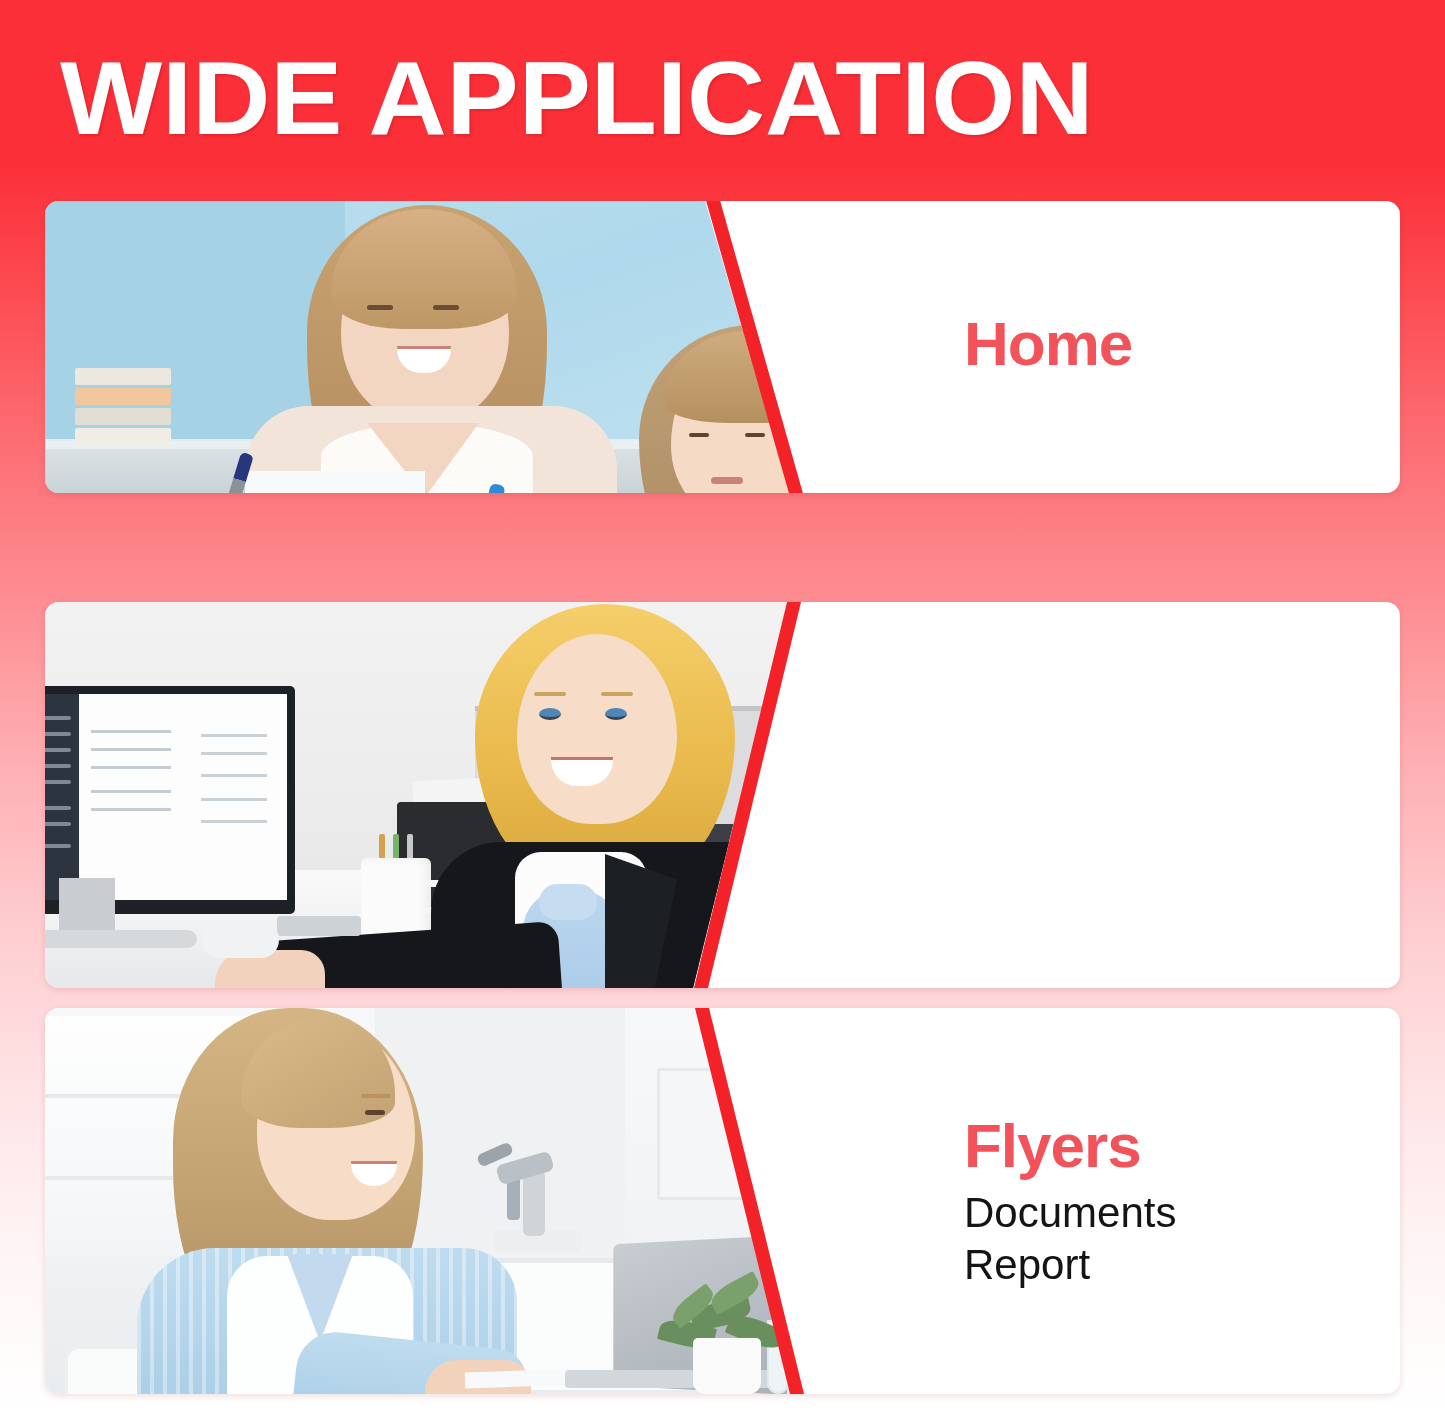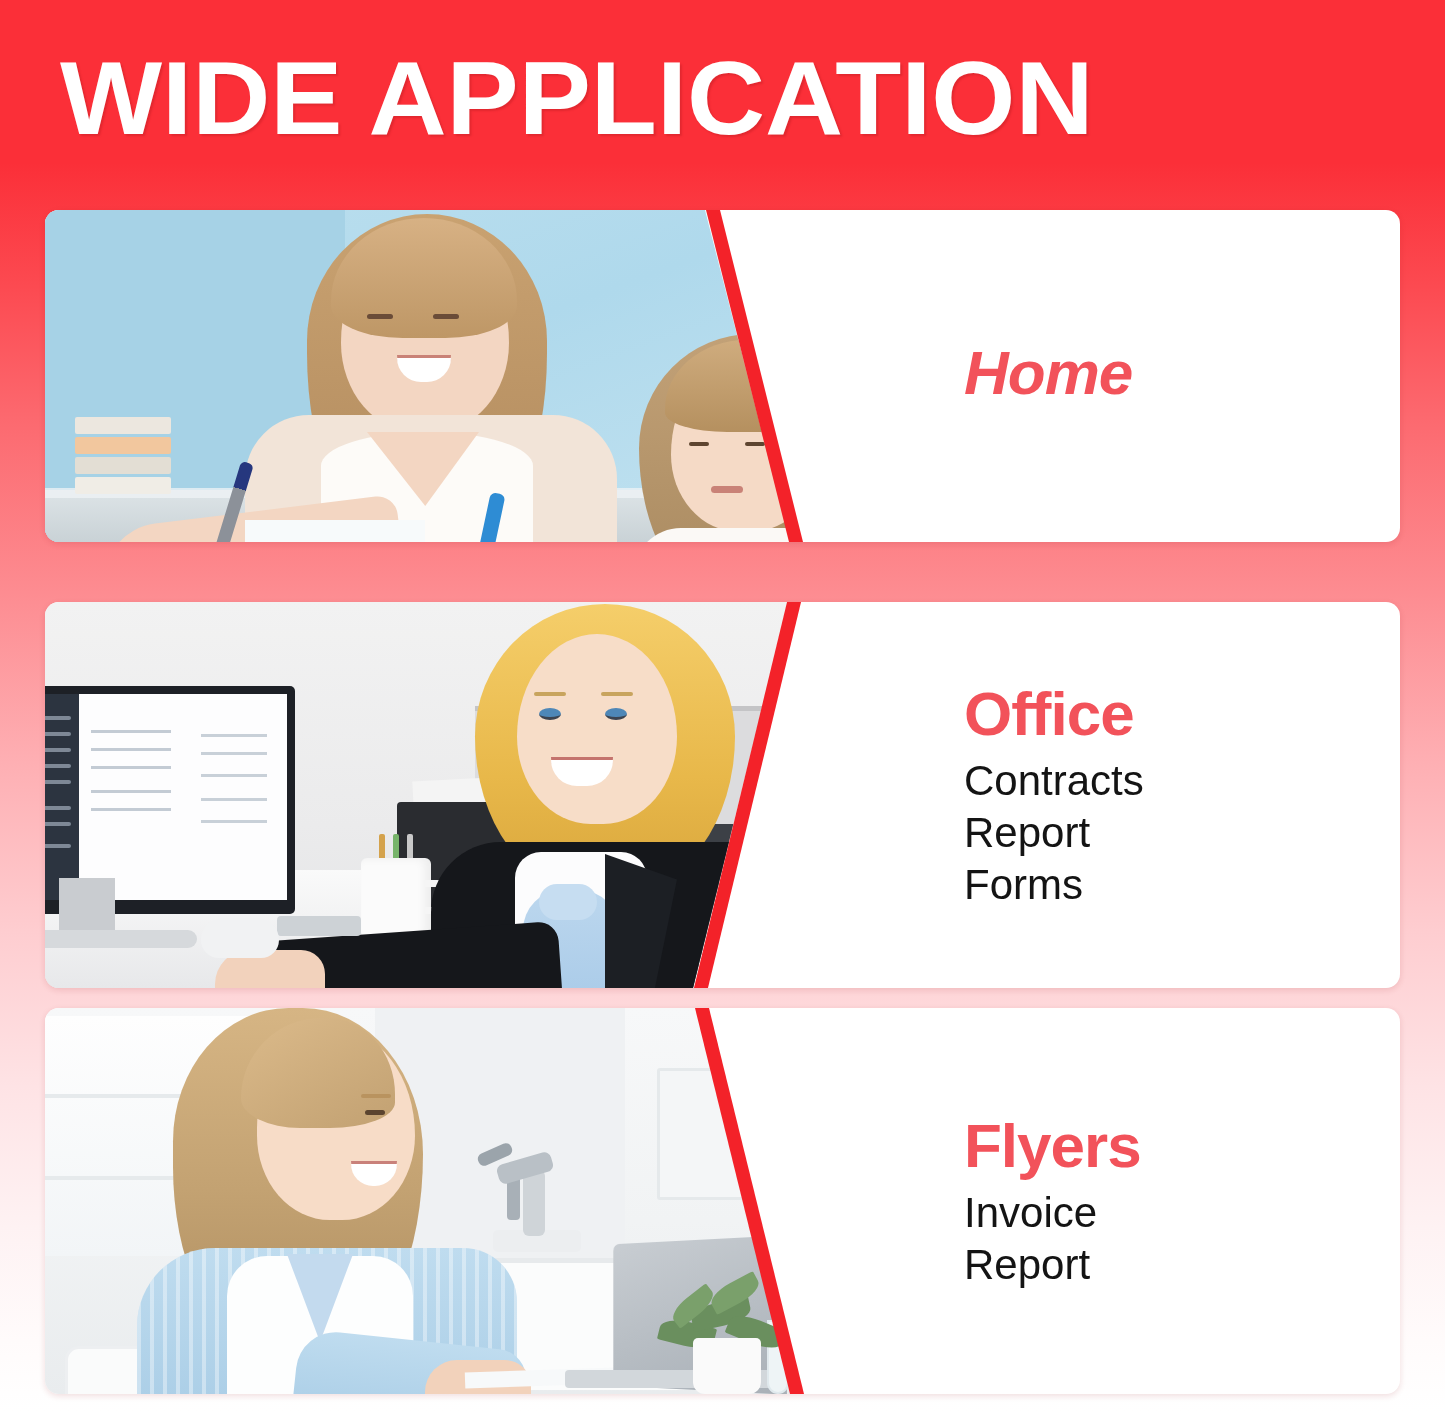--- a/index.html
+++ b/index.html
@@ -50,21 +50,21 @@
   .card {
     position: absolute;
     left: 45px;
     width: 1355px;
     background: #FFFFFF;
     border-radius: 14px;
     overflow: hidden;
     box-shadow: 0 2px 6px rgba(150, 20, 25, 0.14);
   }
 
-  #card-home   { top: 210px;  height: 332px; font-style: italic; }
+  #card-home   { top: 201px;  height: 292px; }
   #card-office { top: 602px;  height: 386px; }
   #card-other  { top: 1008px; height: 386px; }
 
   
   .card-photo {
     position: absolute;
     left: 0;
     top: 0;
     height: 100%;
     overflow: hidden;
@@ -372,28 +372,20 @@
       <div class="s2-w-lapel"></div>
       <div class="s2-w-arm"></div>
       <div class="s2-w-hand"></div>
       <div class="s2-phone"></div>
       <div class="s2-mouse"></div>
     </div>
   </div>
 
   <div class="card-divider"></div>
 
-  <div class="card-text">
-    <div class="card-heading">Office</div>
-    <ul class="card-list">
-      <li>Contracts</li>
-      <li>Report</li>
-      <li>Forms</li>
-    </ul>
-  </div>
 </div>
 
 <div class="card" id="card-other">
 
   <div class="card-photo">
     <div class="scene">
       <div class="s3-bg"></div>
       <div class="s3-window">
           <i></i>
           <i></i>
@@ -434,17 +426,17 @@
         </div>
       <div class="s3-plant-pot"></div>
     </div>
   </div>
 
   <div class="card-divider"></div>
 
   <div class="card-text">
     <div class="card-heading">Flyers</div>
     <ul class="card-list">
-      <li>Invoice</li>
+      <li>Documents</li>
       <li>Report</li>
     </ul>
   </div>
 </div>
 
 </body></html>

